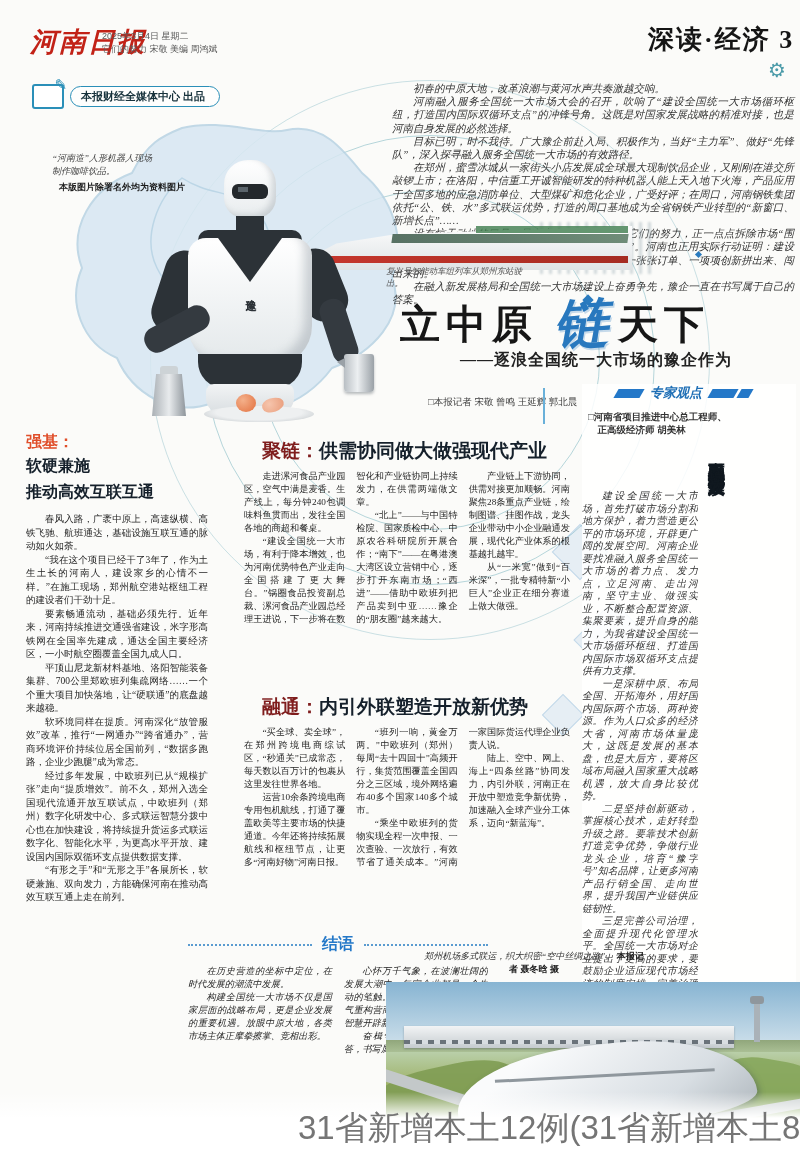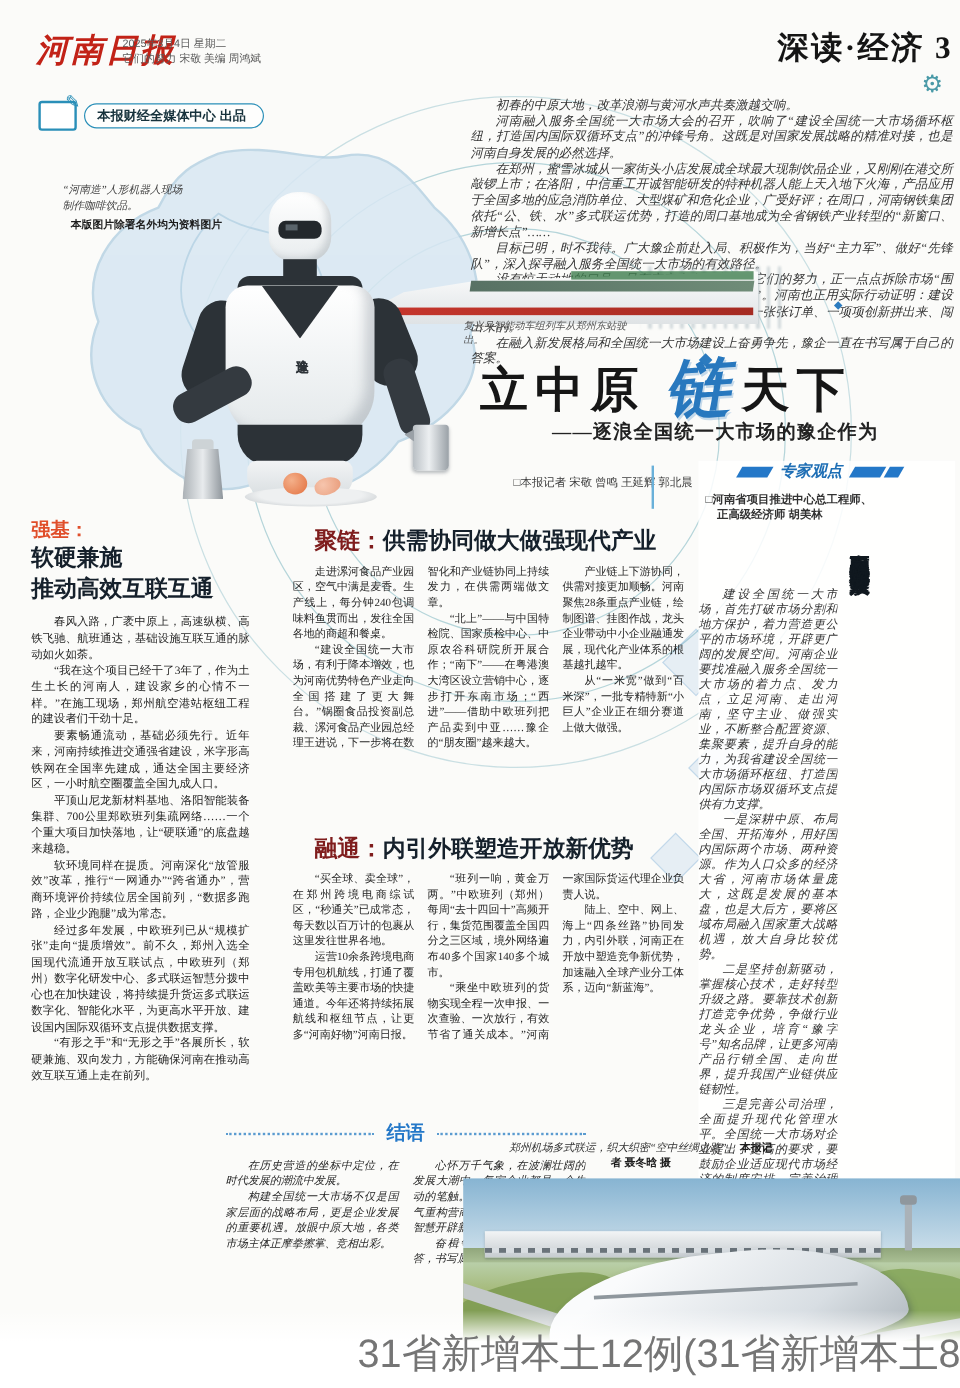--- a/index.html
+++ b/index.html
@@ -78,21 +78,21 @@
   .r-peach2 { position:absolute; left:122px; top:240px; width:22px; height:14px; background:radial-gradient(circle at 35% 35%, #f6c5ad, #e89a78); border-radius:45% 55% 50% 50%; transform:rotate(-18deg); }
   .robot-caption { position:absolute; left:52px; top:152px; width:140px; font-size:9px; line-height:12.5px; color:#444; }
   .robot-caption .cap-it { font-style:italic; }
   .robot-caption .cap-bold { font-family:"Liberation Sans", sans-serif; font-weight:bold; color:#1c1c1c; margin-top:4px; font-style:normal;text-align:center; }
 
   
   .sec-label-red { color:#e04e2a; }
   .sec-label-blue { color:#7f1d1d; }
   .qiangji { position:absolute; left:26px; top:432px; width:182px; }
   .qiangji .lbl { font-family:"Liberation Sans", sans-serif; font-weight:900; font-size:16px; }
-  .qiangji .title-lines p { font-family:"Liberation Sans", sans-serif; font-weight:900; font-size:19px; line-height:26px; color:#15202b; text-indent:0; }
+  .qiangji .title-lines p { font-family:"Liberation Sans", sans-serif; font-weight:900; font-size:16px; line-height:26px; color:#15202b; text-indent:0; }
   .body-text { font-size:9.5px; line-height:13.5px; color:#262626; text-align:justify; }
   .body-text p { text-indent:2em; }
   .qiangji .body-text { margin-top:8px; height:580px; overflow:hidden; }
 
   .mid-head { position:absolute; font-family:"Liberation Sans", sans-serif; font-weight:900; font-size:19px; color:#15202b; white-space:nowrap; }
   .julian-head { left:262px; top:438px; }
   .rongtong-head { left:262px; top:694px; }
   .julian-cols { position:absolute; left:244px; top:470px; width:326px; height:216px; column-count:3; column-gap:11px; overflow:hidden; }
   .rongtong-cols { position:absolute; left:244px; top:726px; width:326px; height:200px; column-count:3; column-gap:11px; overflow:hidden; }
   .julian-cols.body-text, .rongtong-cols.body-text { font-size:9.2px; line-height:13px; }
@@ -165,22 +165,22 @@
   </div>
   <div class="section-title">深读·经济 3</div>
   <div class="prod-badge">
     <div class="prod-icon"></div>
     <div class="prod-pill">本报财经全媒体中心 出品</div>
   </div>
 
   <div class="intro">
       <p>初春的中原大地，改革浪潮与黄河水声共奏激越交响。</p>
       <p>河南融入服务全国统一大市场大会的召开，吹响了“建设全国统一大市场循环枢纽，打造国内国际双循环支点”的冲锋号角。这既是对国家发展战略的精准对接，也是河南自身发展的必然选择。</p>
+      <p>目标已明，时不我待。广大豫企前赴入局、积极作为，当好“主力军”、做好“先锋队”，深入探寻融入服务全国统一大市场的有效路径。</p>
       <p>在郑州，蜜雪冰城从一家街头小店发展成全球最大现制饮品企业，又刚刚在港交所敲锣上市；在洛阳，中信重工开诚智能研发的特种机器人能上天入地下火海，产品应用于全国多地的应急消防单位、大型煤矿和危化企业，广受好评；在周口，河南钢铁集团依托“公、铁、水”多式联运优势，打造的周口基地成为全省钢铁产业转型的“新窗口、新增长点”……</p>
-      <p>目标已明，时不我待。广大豫企前赴入局、积极作为，当好“主力军”、做好“先锋队”，深入探寻融入服务全国统一大市场的有效路径。</p>
       <p>没有惊天动地的口号，只有实实在在的突破。它们的努力，正一点点拆除市场“围墙”，让“中原制造”更顺畅地融入国内国际“双循环”。河南也正用实际行动证明：建设全国统一大市场，不是等来的，而是一家家企业、一张张订单、一项项创新拼出来、闯出来的。</p>
       <p>在融入新发展格局和全国统一大市场建设上奋勇争先，豫企一直在书写属于自己的答案。</p>
     </div>
 
   <div class="train">
     <div class="train-blur"></div>
     <div class="train-body"></div>
     <div class="train-green"></div>
     <div class="train-windows"></div>
     <div class="train-stripe-red"></div>

